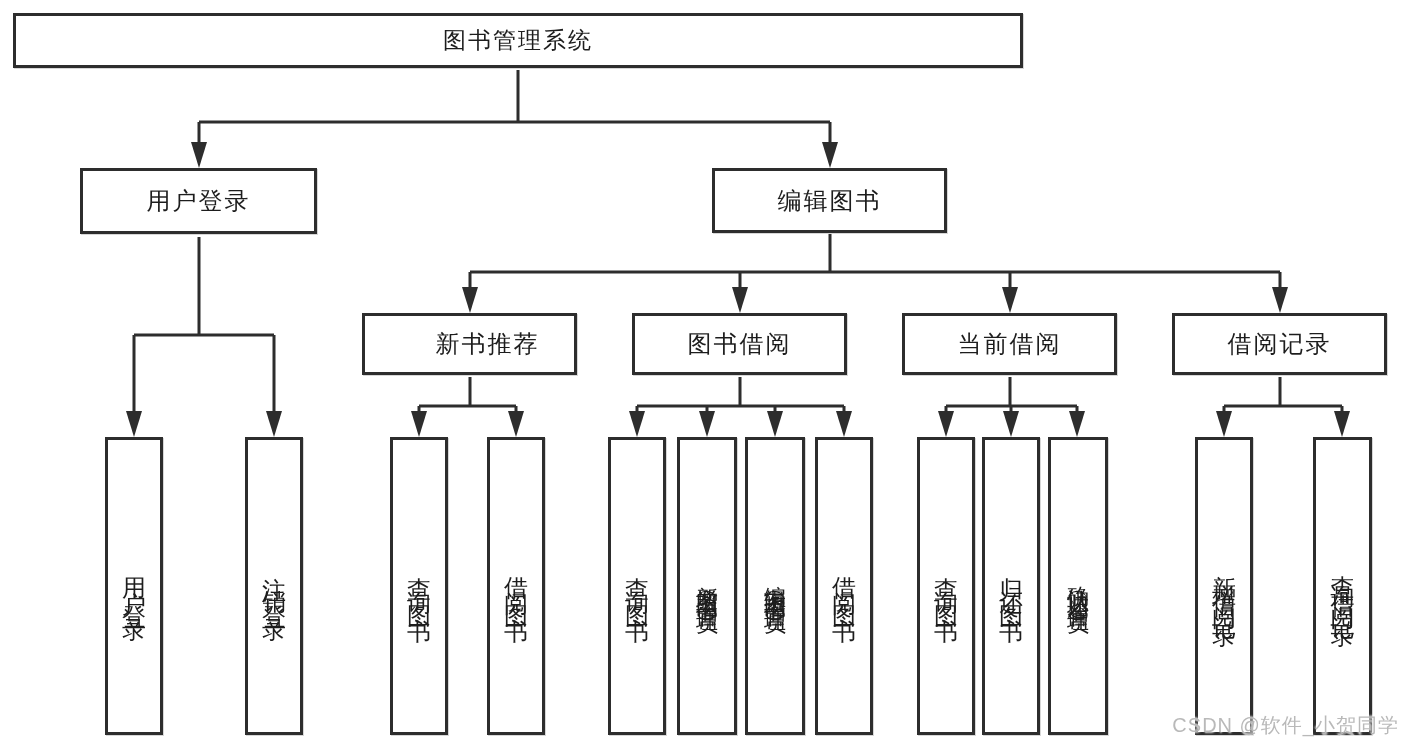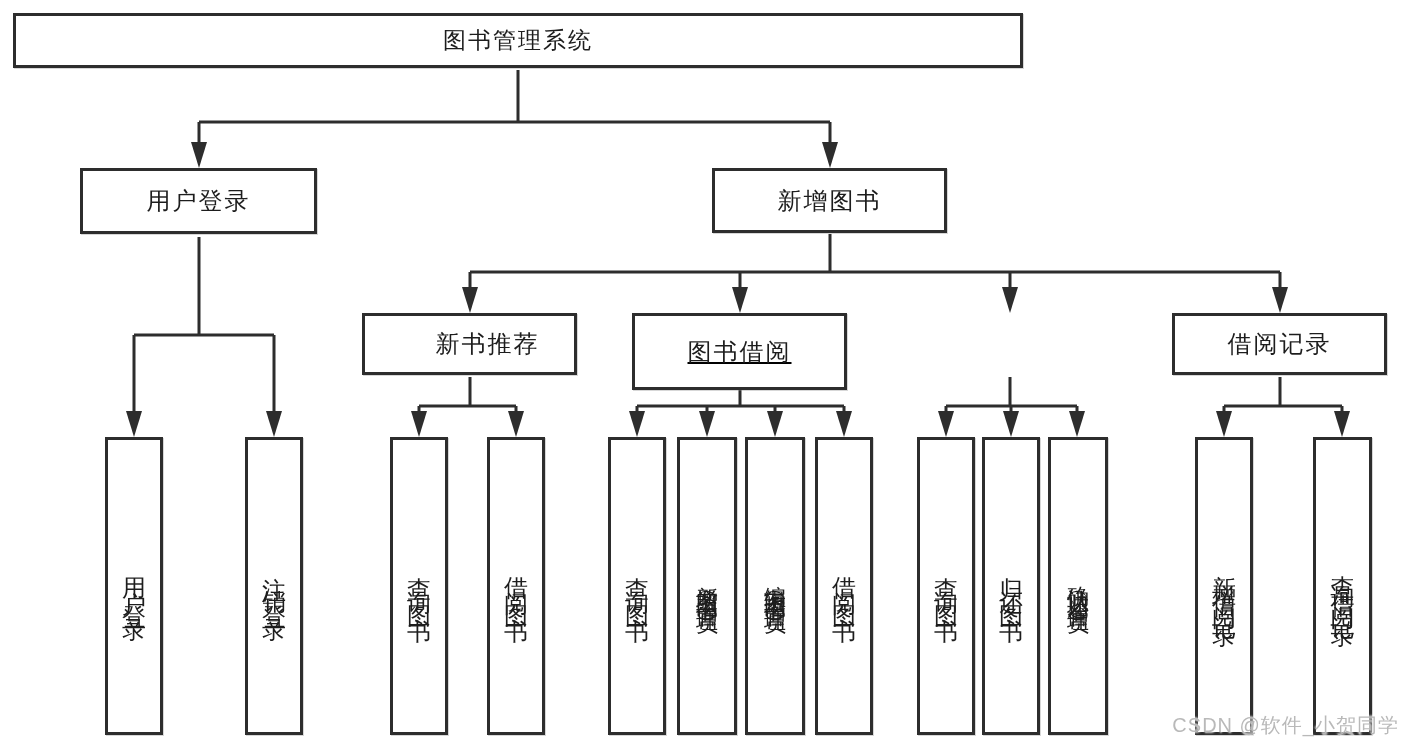--- a/index.html
+++ b/index.html
@@ -97,28 +97,31 @@
   </svg>
 
   <div class="box hbox root" style="left:13px; top:13px; width:1010px; height:55px;">
     <span>图书管理系统</span>
   </div>
 
   <div class="box hbox" style="left:80px; top:168px; width:237px; height:66px;">
     <span>用户登录</span>
   </div>
   <div class="box hbox" style="left:712px; top:168px; width:235px; height:65px;">
-    <span>新增图书</span>
+    <span>编辑图书</span>
   </div>
 
   <div class="box hbox" style="left:362px; top:313px; width:215px; height:62px;padding-left:36px;">
     <span>新书推荐</span>
   </div>
-  <div class="box hbox" style="left:632px; top:313px; width:215px; height:77px;text-decoration:underline;">
+  <div class="box hbox" style="left:632px; top:313px; width:215px; height:62px;">
     <span>图书借阅</span>
+  </div>
+  <div class="box hbox" style="left:902px; top:313px; width:215px; height:62px;">
+    <span>当前借阅</span>
   </div>
   <div class="box hbox" style="left:1172px; top:313px; width:215px; height:62px;">
     <span>借阅记录</span>
   </div>
 
   <div class="box leaf" style="left:105px;">
     <span>用户登录</span>
   </div>
   <div class="box leaf" style="left:245px;">
     <span>注销登录</span>

